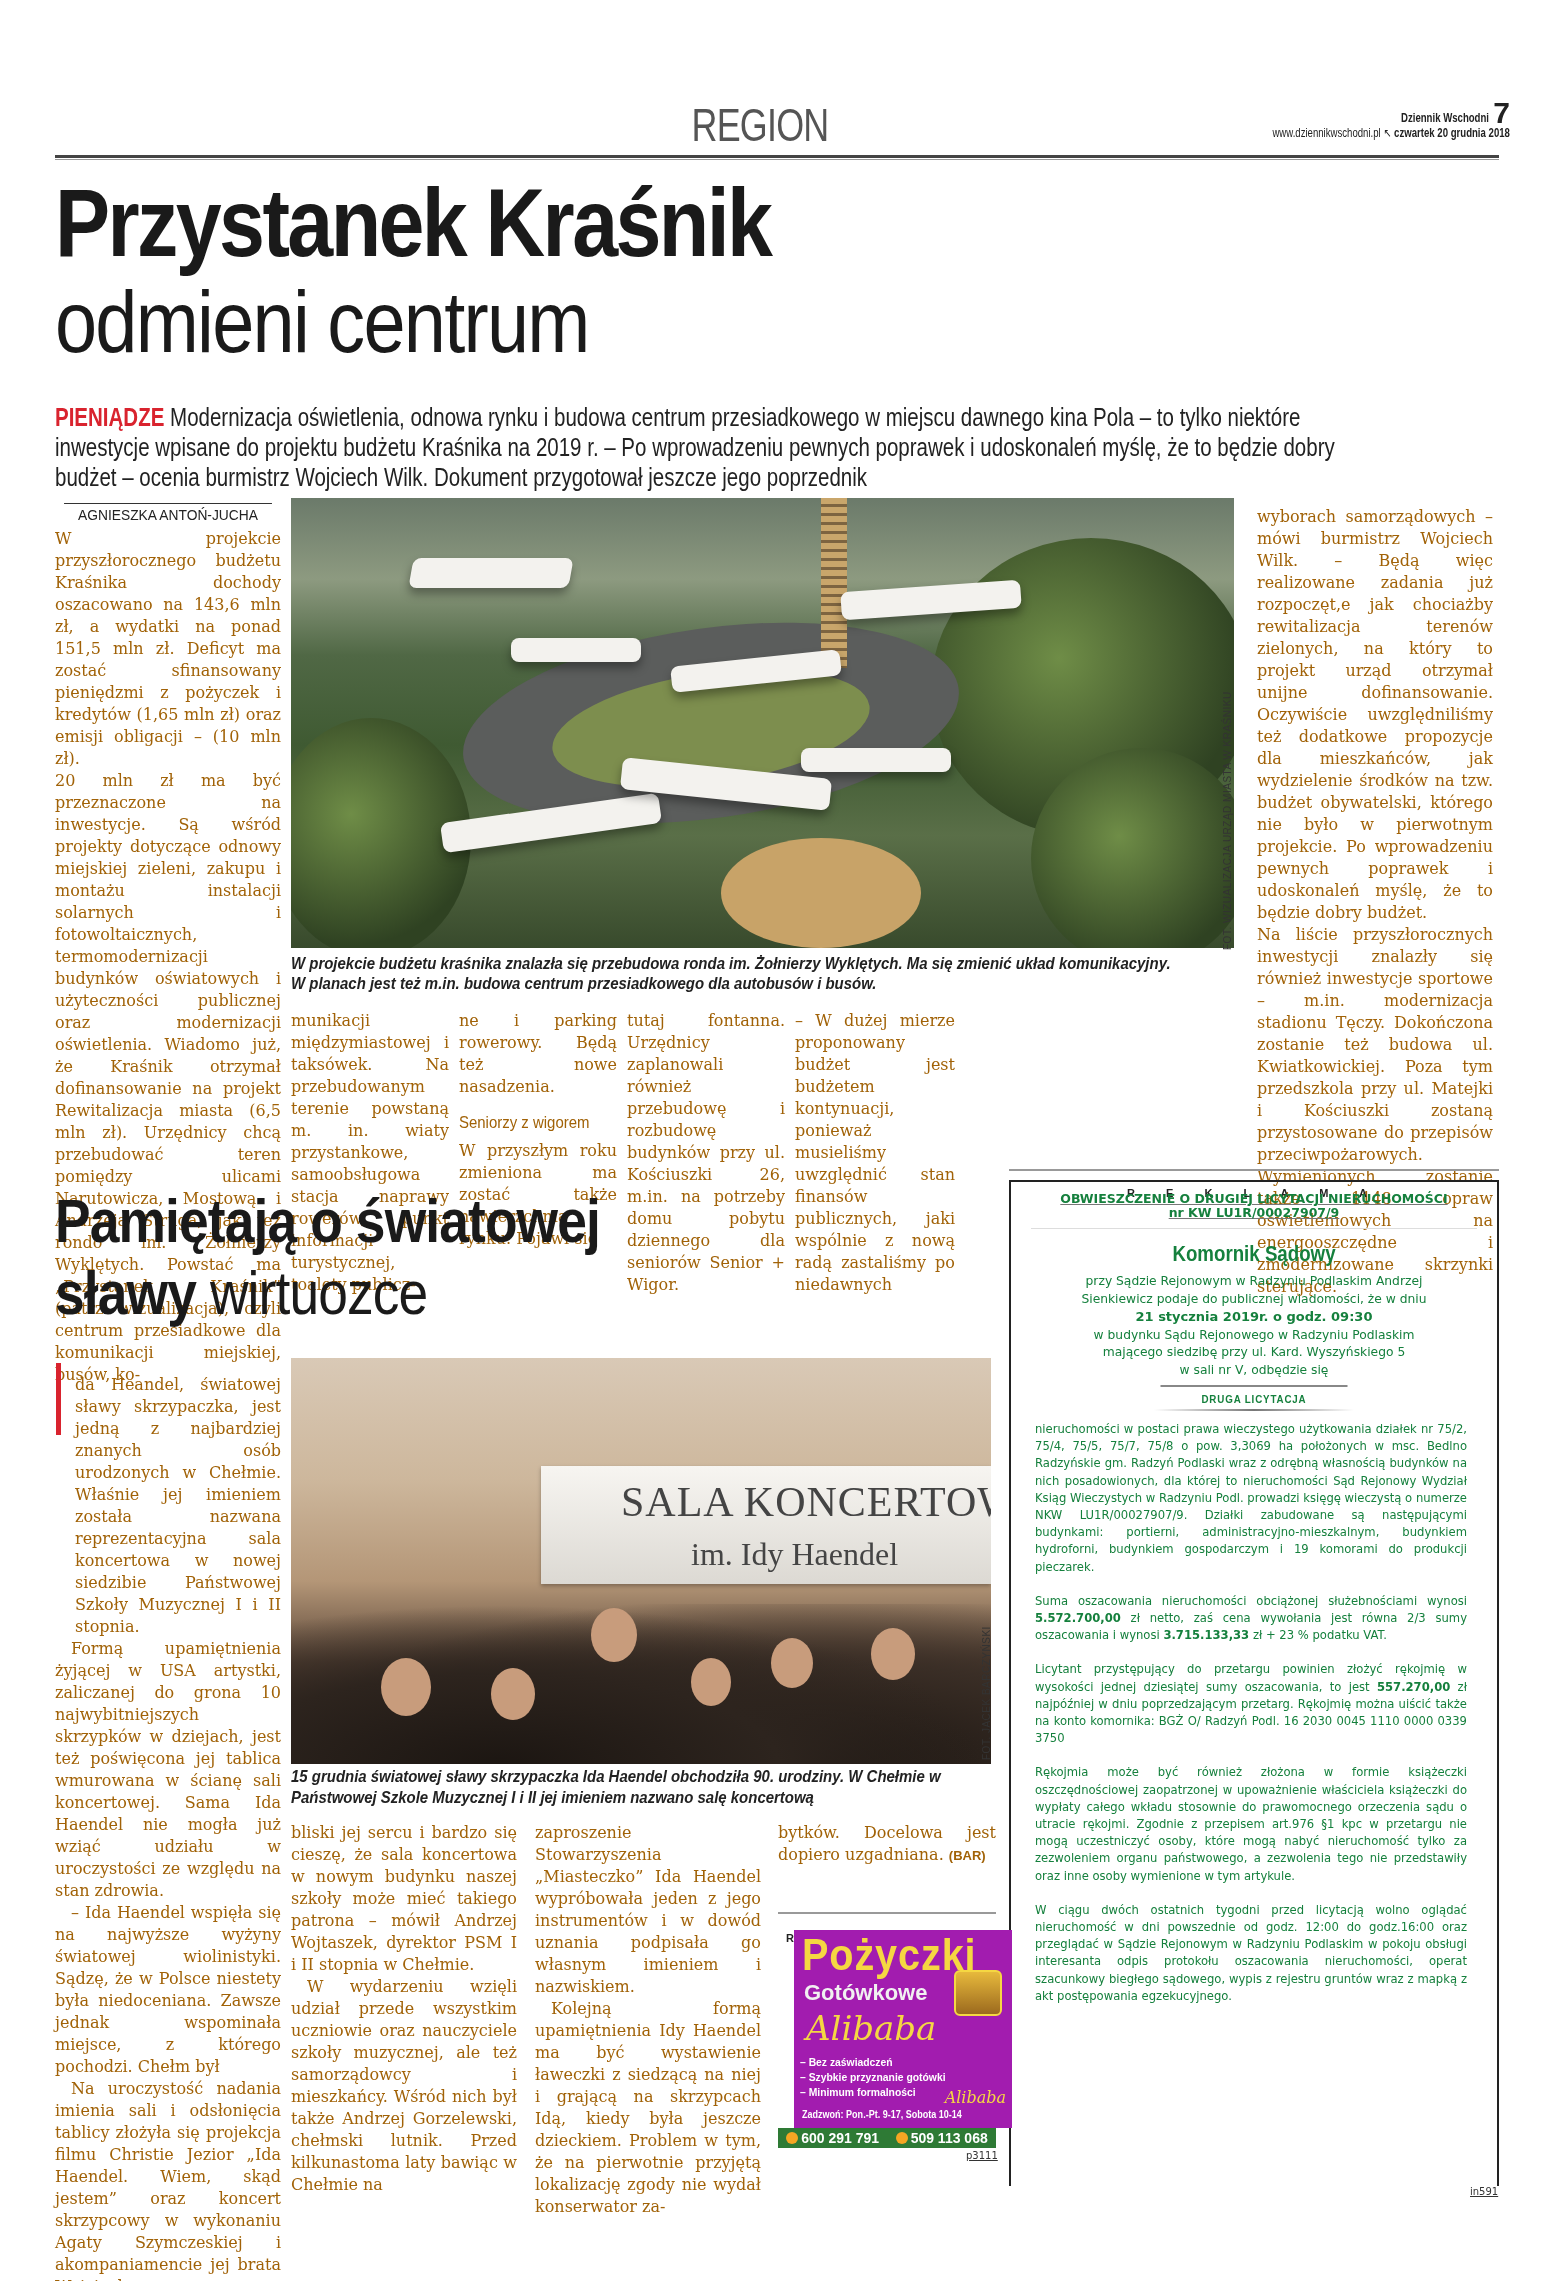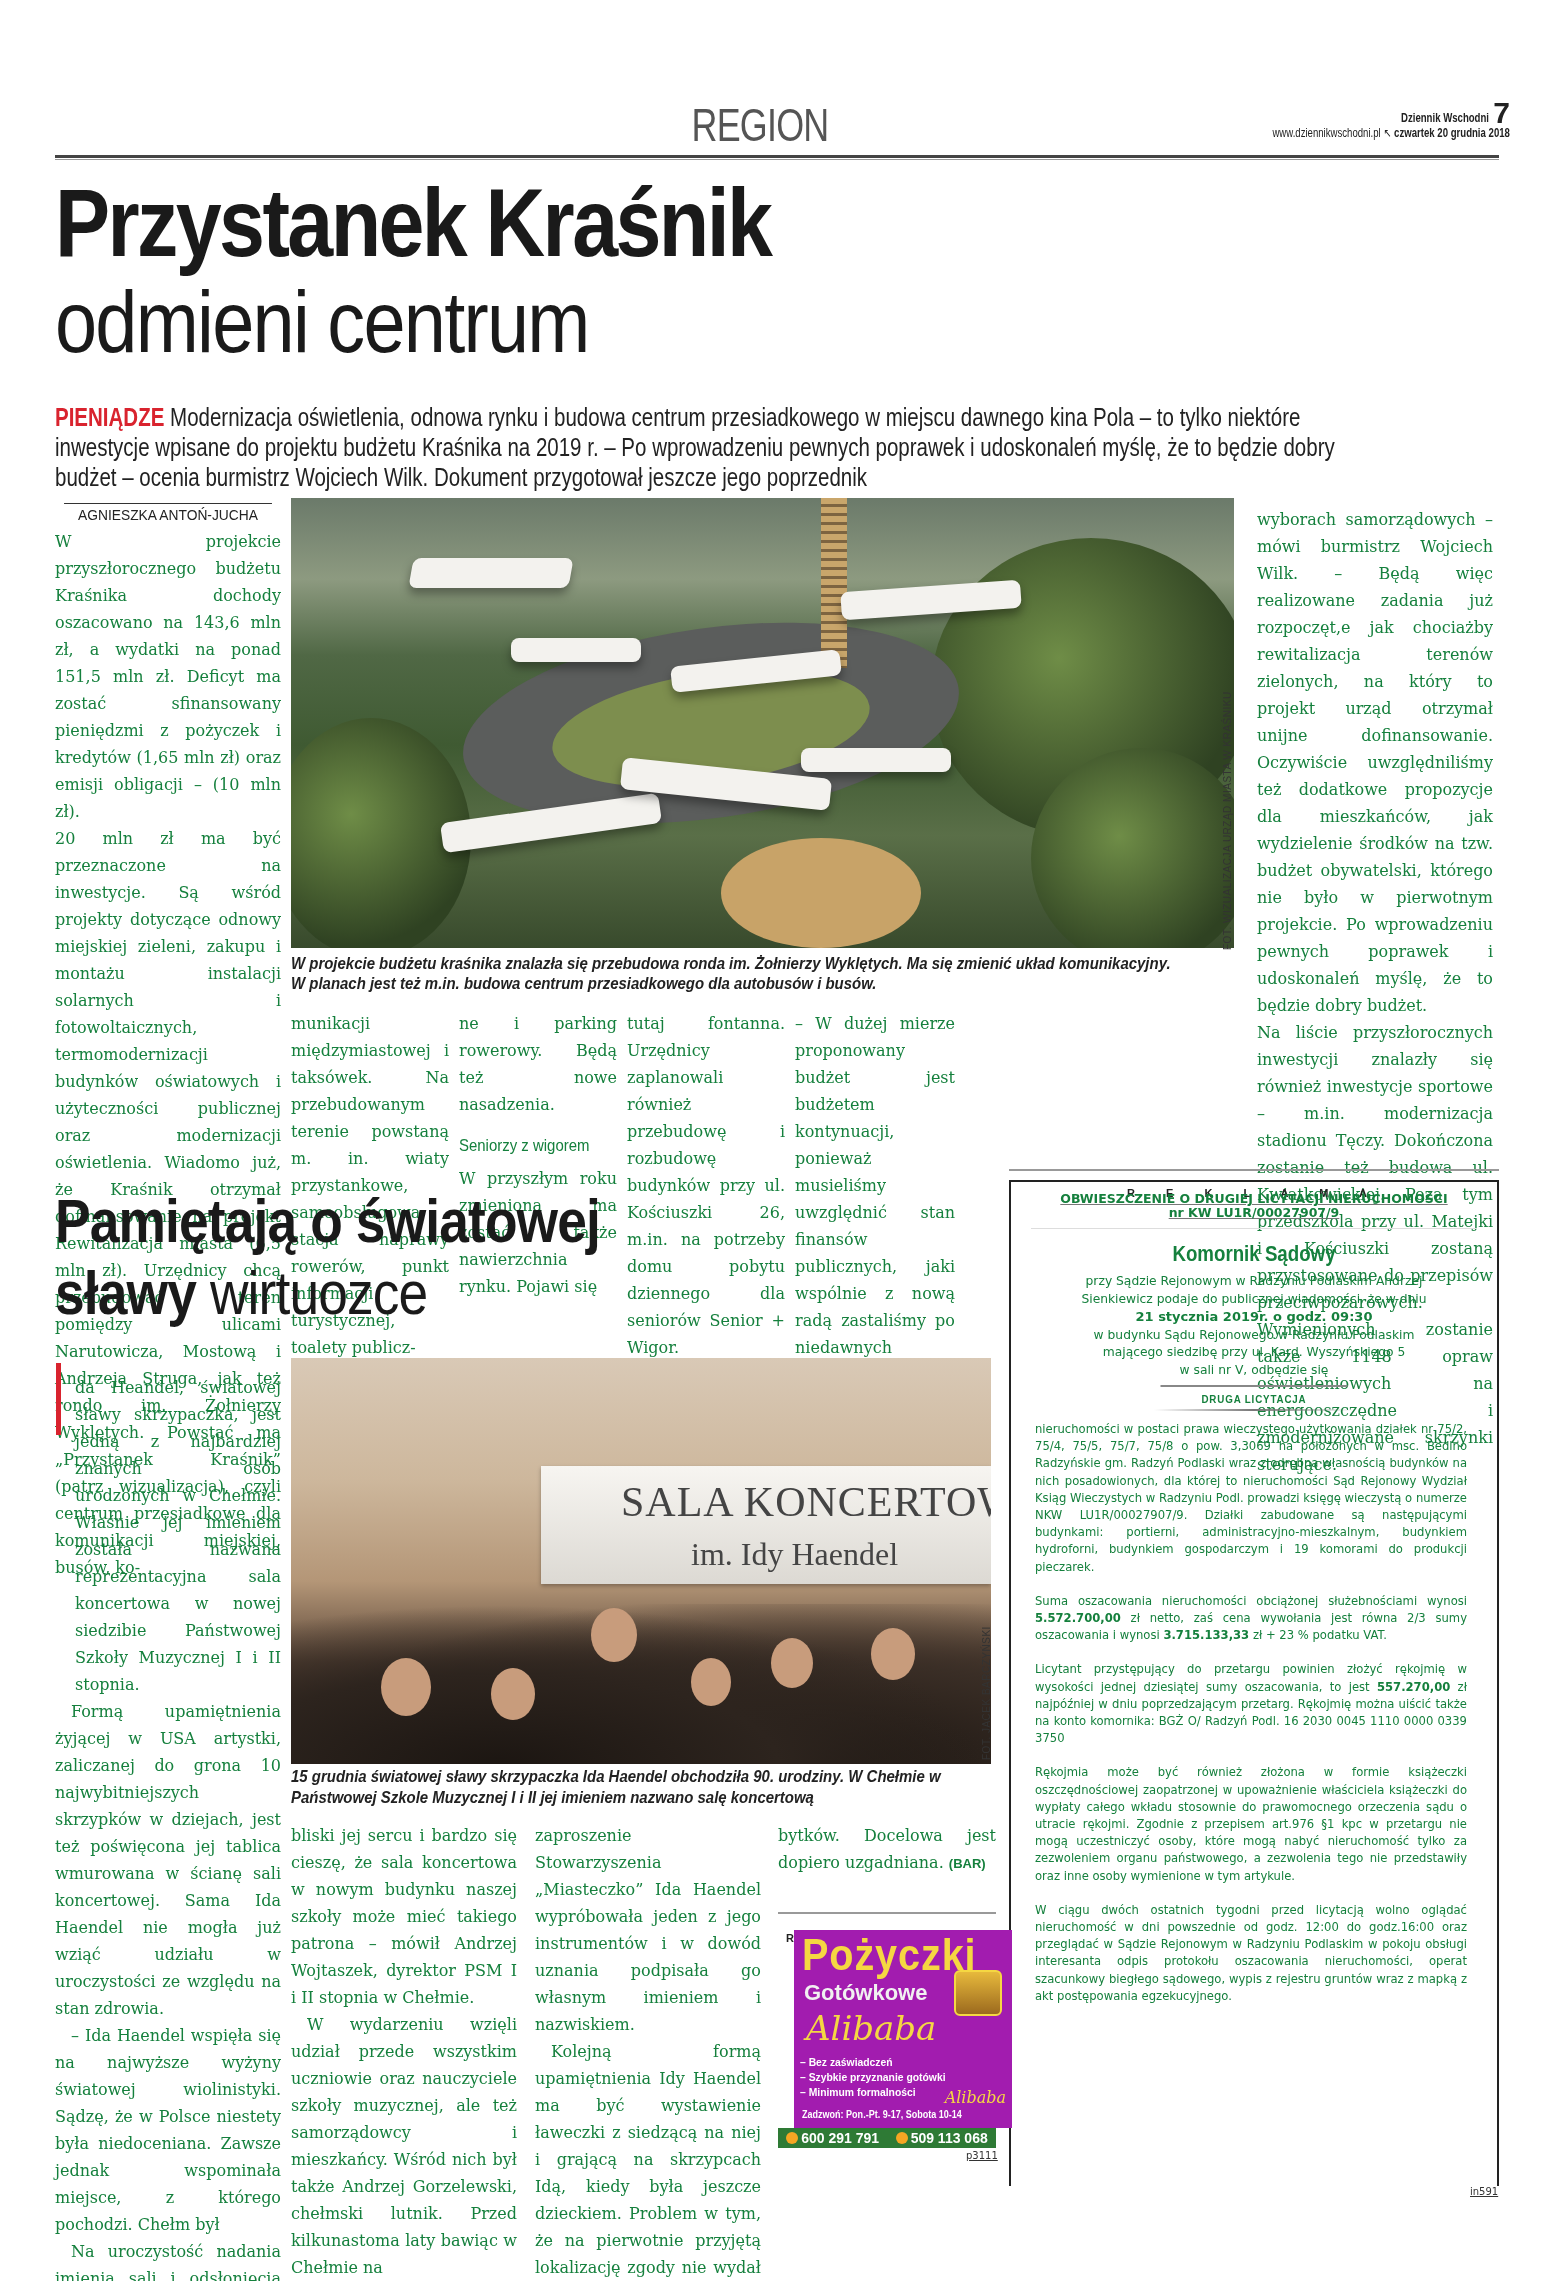--- a/index.html
+++ b/index.html
@@ -23,21 +23,21 @@
   .h1a { left: 55px; top: 168px; font-family: "Liberation Sans", sans-serif; font-weight: bold;
     font-size: 96px; letter-spacing: -3px; color: #1a1a1a; transform: scaleX(0.86); transform-origin: left; white-space: nowrap; line-height: 110px; }
   .h1b { left: 55px; top: 272px; font-family: "Liberation Sans", sans-serif; font-weight: 300;
     font-size: 88px; letter-spacing: -2px; color: #1a1a1a; transform: scaleX(0.86); transform-origin: left; white-space: nowrap; line-height: 100px; }
 
   .lead { left: 55px; top: 402px; width: 1600px; font-family: "Liberation Sans", sans-serif; font-size: 25px; line-height: 30px; color: #222;
     transform: scaleX(0.82); transform-origin: left; }
   .lead .kicker { color: #d9232e; font-weight: bold; }
 
   
-  .col { font-size: 16px; line-height: 27px; color: #15803d; text-align: justify; }
+  .col { font-size: 16px; line-height: 22px; color: #a16207; text-align: justify; }
   .col p { margin: 0; }
   .col .indent { text-indent: 16px; }
   .byline { left: 55px; top: 503px; width: 226px; border-top: 1px solid #333; padding-top: 2px; font-family: "Liberation Sans", sans-serif; font-size: 15px; text-align: center; transform: scaleX(0.92); }
 
   
   .photo1 { left: 291px; top: 498px; width: 943px; height: 450px; overflow: hidden;
     background: linear-gradient(180deg, #6b7a6a 0%, #8d9a80 18%, #506845 35%, #3f5a32 55%, #5a6f48 75%, #384a2c 100%); }
   .photo1 .road { position: absolute; left: 170px; top: 130px; width: 500px; height: 190px; border-radius: 50%; background: #5b5d5c; transform: rotate(-8deg); }
   .photo1 .lawn { position: absolute; left: 260px; top: 175px; width: 320px; height: 110px; border-radius: 50%; background: #7d8e4e; transform: rotate(-8deg); }
   .photo1 .roof { position: absolute; background: #f3f2ee; border-radius: 8px; box-shadow: 0 6px 10px rgba(0,0,0,0.35); }

